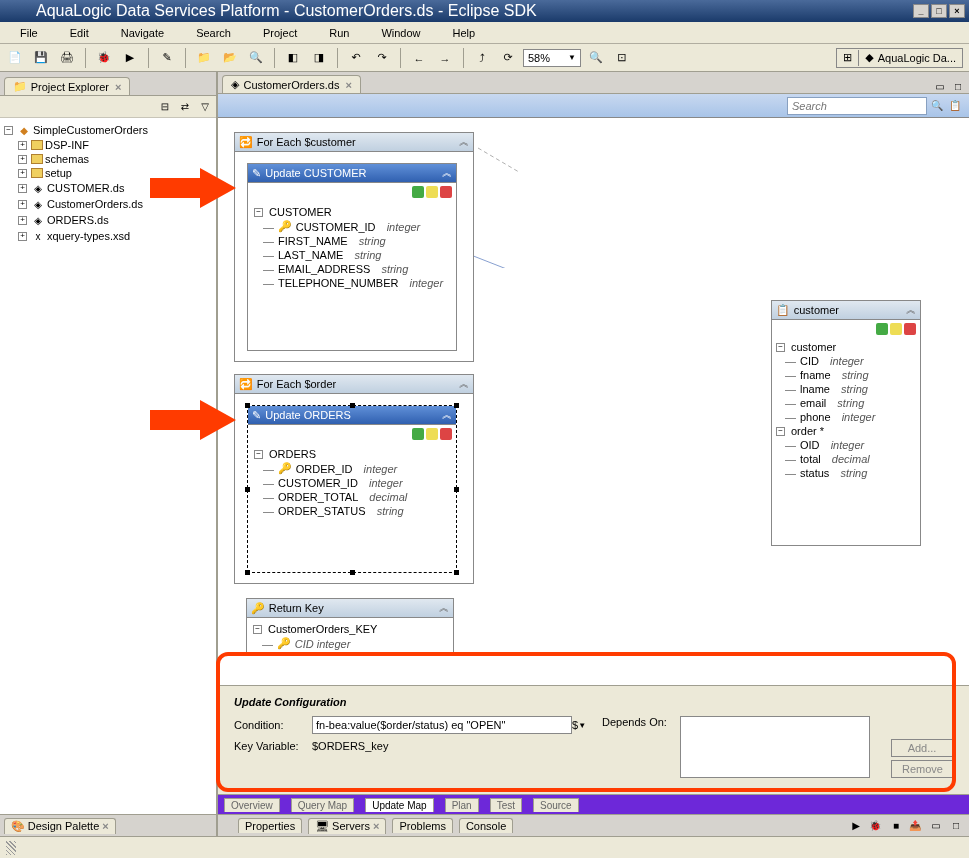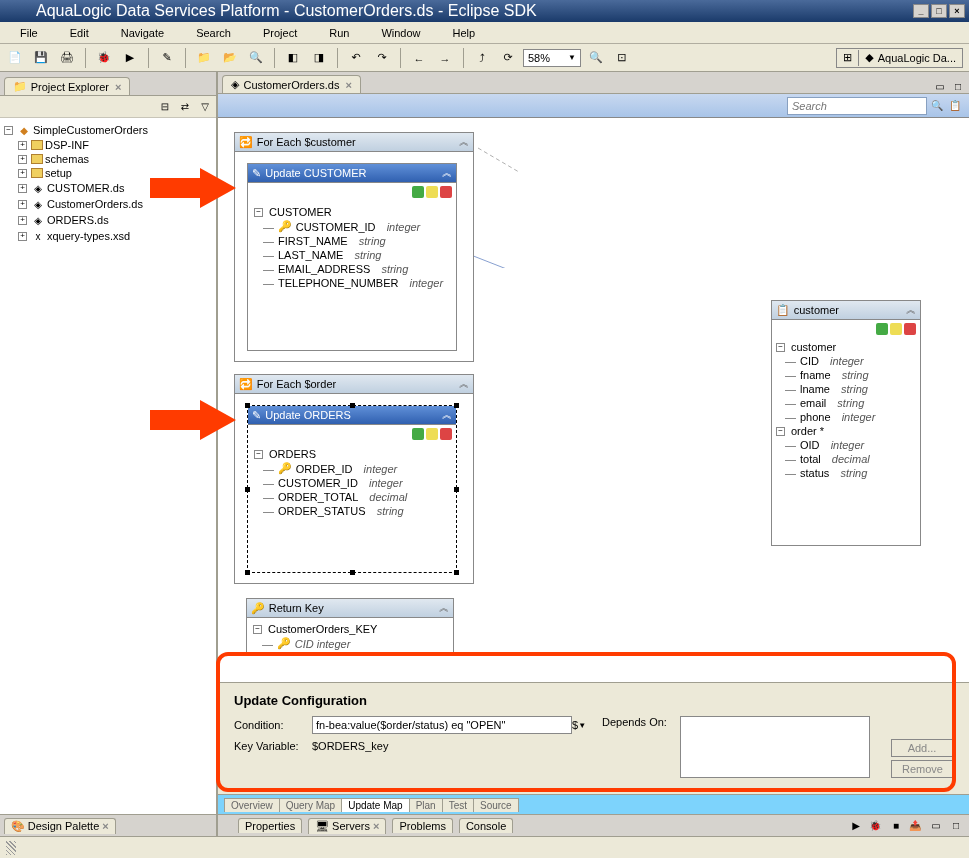--- a/index.html
+++ b/index.html
@@ -62,29 +62,29 @@
 .right-block { position: absolute; }
 
 
 .big-arrow { position: absolute; width: 86px; height: 40px; }
 .big-arrow svg { width: 100%; height: 100%; }
 
 
 .update-config-wrap { position: relative; }
 .highlight-box { position: absolute; border: 4px solid #ff3b00; border-radius: 12px; pointer-events: none; }
 .config-panel { background: #ece9d8; padding: 10px 16px; border-top: 1px solid #a09e90; }
-.config-panel h4 { font-weight: bold; margin-bottom: 8px; font-size: 13px; }
+.config-panel h4 { font-weight: bold; margin-bottom: 8px; font-size: 11px; font-style: italic; }
 .config-row { display: flex; align-items: center; gap: 0; margin-bottom: 6px; }
 .config-row label { width: 78px; }
 .cond-input { flex: 0 0 260px; border: 1px solid #888; background: #fff; height: 18px; padding: 0 3px; font-size: 11px; }
 .depends-box { width: 190px; height: 62px; border: 1px solid #888; background: #fff; }
 .btn { border: 1px solid #888; background: #ece9d8; padding: 2px 10px; color: #888; margin-bottom: 3px; width: 62px; text-align: center; }
 
 
-.editor-bottom-tabs { height: 20px; display: flex; align-items: center; padding-left: 6px; background: #7dd3fc; border-top: 1px solid #a09e90; gap: 0; color: #666; }
+.editor-bottom-tabs { height: 20px; display: flex; align-items: center; padding-left: 6px; background: #6d28d9; border-top: 1px solid #a09e90; gap: 12px; color: #666; }
 .editor-bottom-tabs span { border: 1px solid #a09e90; border-bottom: none; padding: 1px 6px; font-size: 10px; margin-right: -1px; background: #ece9d8; }
 .editor-bottom-tabs span.active { background: #fff; color: #000; }
 
 
 .bottom-views { height: 22px; background: #d6d3ce; border-top: 1px solid #a09e90; display: flex; align-items: center; }
 .bottom-left { width: 218px; display: flex; align-items: center; padding-left: 4px; gap: 4px; border-right: 2px solid #a09e90; height: 100%; }
 .bottom-right { flex: 1; display: flex; align-items: center; padding-left: 20px; gap: 4px; }
 .view-tab { background: #ece9d8; border: 1px solid #a09e90; border-bottom: none; border-radius: 3px 3px 0 0; padding: 1px 6px; display: flex; align-items: center; gap: 3px; font-size: 11px; margin-right: 2px; }
 .view-tab .close { color: #888; font-weight: bold; }
 

